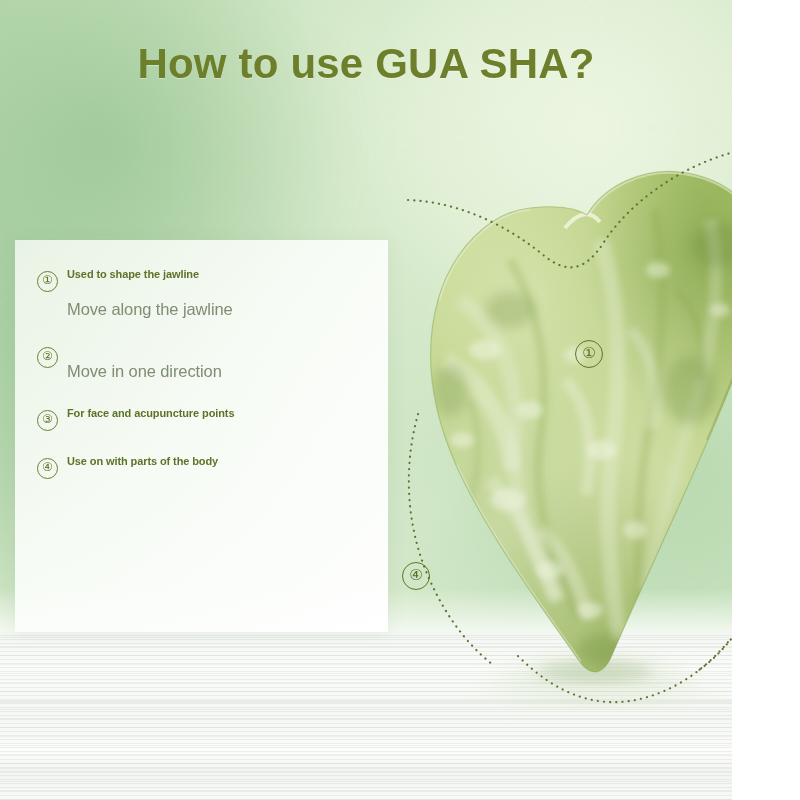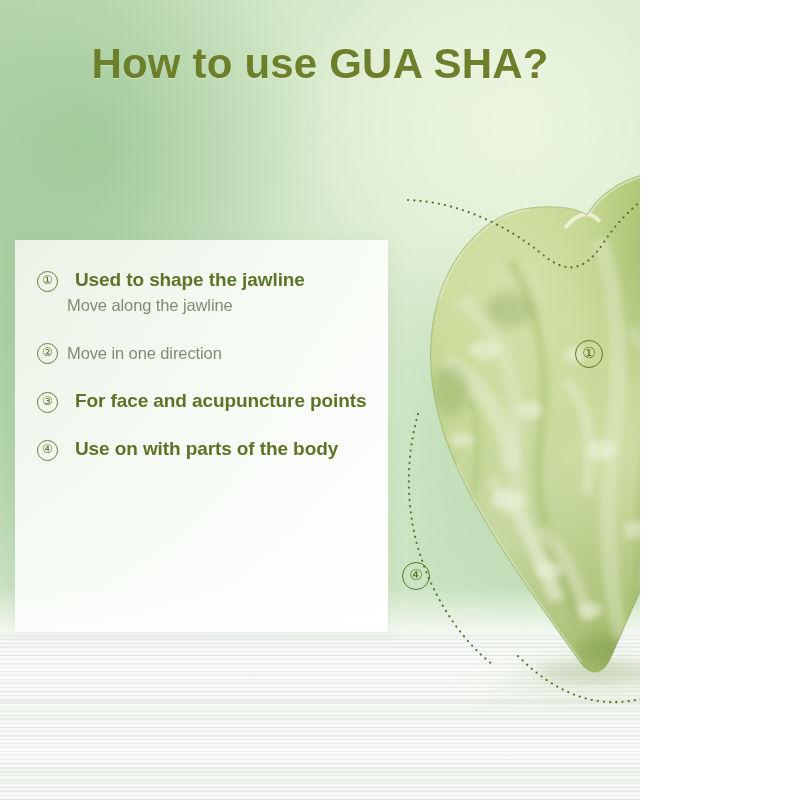--- a/index.html
+++ b/index.html
@@ -3,21 +3,21 @@
 <meta charset="utf-8">
 <title>How to use GUA SHA?</title>
 <style>
   html,body{margin:0;padding:0;}
   body{
     width:800px;height:800px;overflow:hidden;
     font-family:"Liberation Sans","DejaVu Sans",sans-serif;
     background:#ffffff;
   }
   #stage{
-    position:relative;width:640px;height:800px;overflow:hidden;
+    position:relative;width:732px;height:800px;overflow:hidden;
     background:#cfe5c2;
   }
 
   
   .bg-base{
     position:absolute;inset:0;
     background:
       radial-gradient(120% 90% at 72% 14%, #e2f0d6 0%, rgba(226,240,214,0) 62%),
       radial-gradient(100% 80% at 8% 42%, #a9cfa4 0%, rgba(169,207,164,0) 58%),
       radial-gradient(110% 85% at 95% 58%, #bcdcb4 0%, rgba(188,220,180,0) 60%),
@@ -92,26 +92,25 @@
     flex:0 0 auto;
     width:19px;height:19px;border-radius:50%;
     border:1.4px solid #6b7f31;
     color:#5f7328;
     font-size:12px;line-height:17px;text-align:center;
     margin-top:3px;margin-right:9px;
     font-family:"DejaVu Sans",sans-serif;
   }
   .step-body{flex:1 1 auto;}
   .step-title{
-    font-size:19px;font-weight:bold;color:#5d7327;line-height:1.25;
+    font-size:11px;font-weight:bold;color:#5d7327;line-height:1.25;
     letter-spacing:-.1px;
-    margin-left:8px;
   }
   .step-sub{
-    font-size:16.5px;color:#7f8d73;line-height:1.3;margin-top:3px;
+    font-size:16.5px;color:#7f8d73;line-height:1.3;margin-top:17px;
     letter-spacing:-.1px;
   }
 
   
   .stone-wrap{position:absolute;left:390px;top:150px;width:410px;height:560px;}
   .callout{
     position:absolute;
     width:26px;height:26px;border-radius:50%;
     border:1.3px solid #5f7328;color:#5a6f26;
     font-size:15px;line-height:24px;text-align:center;

